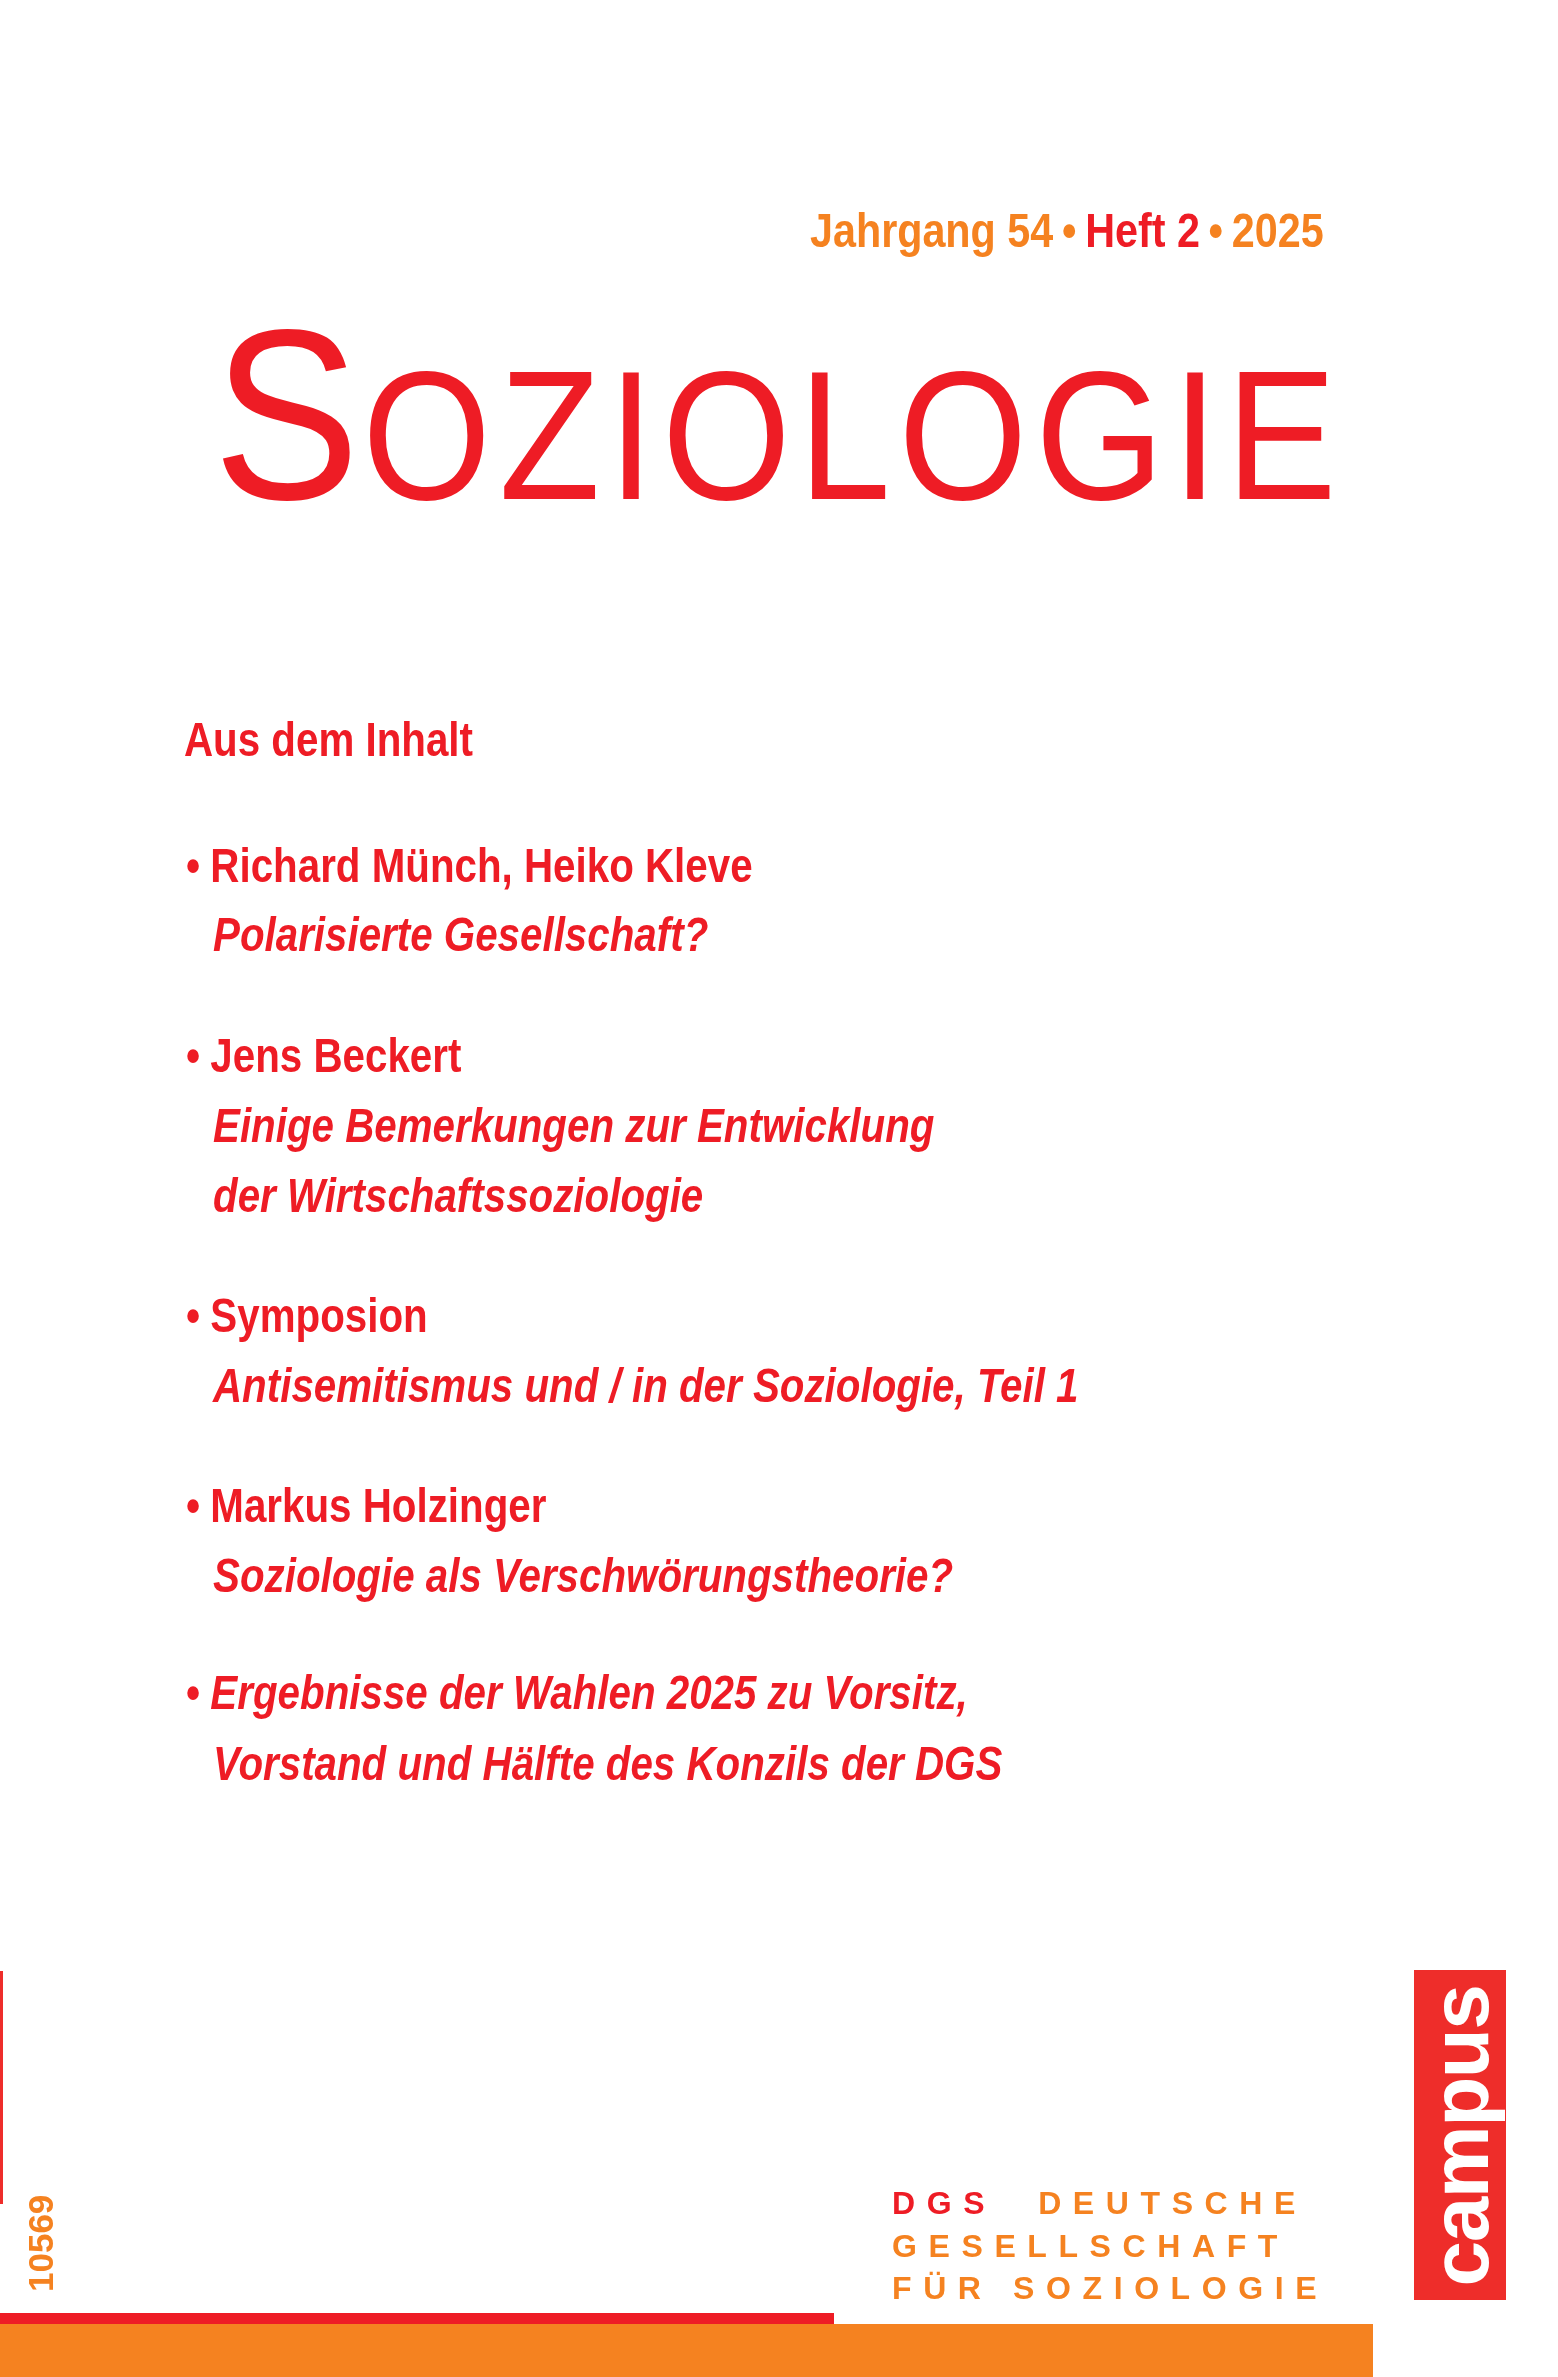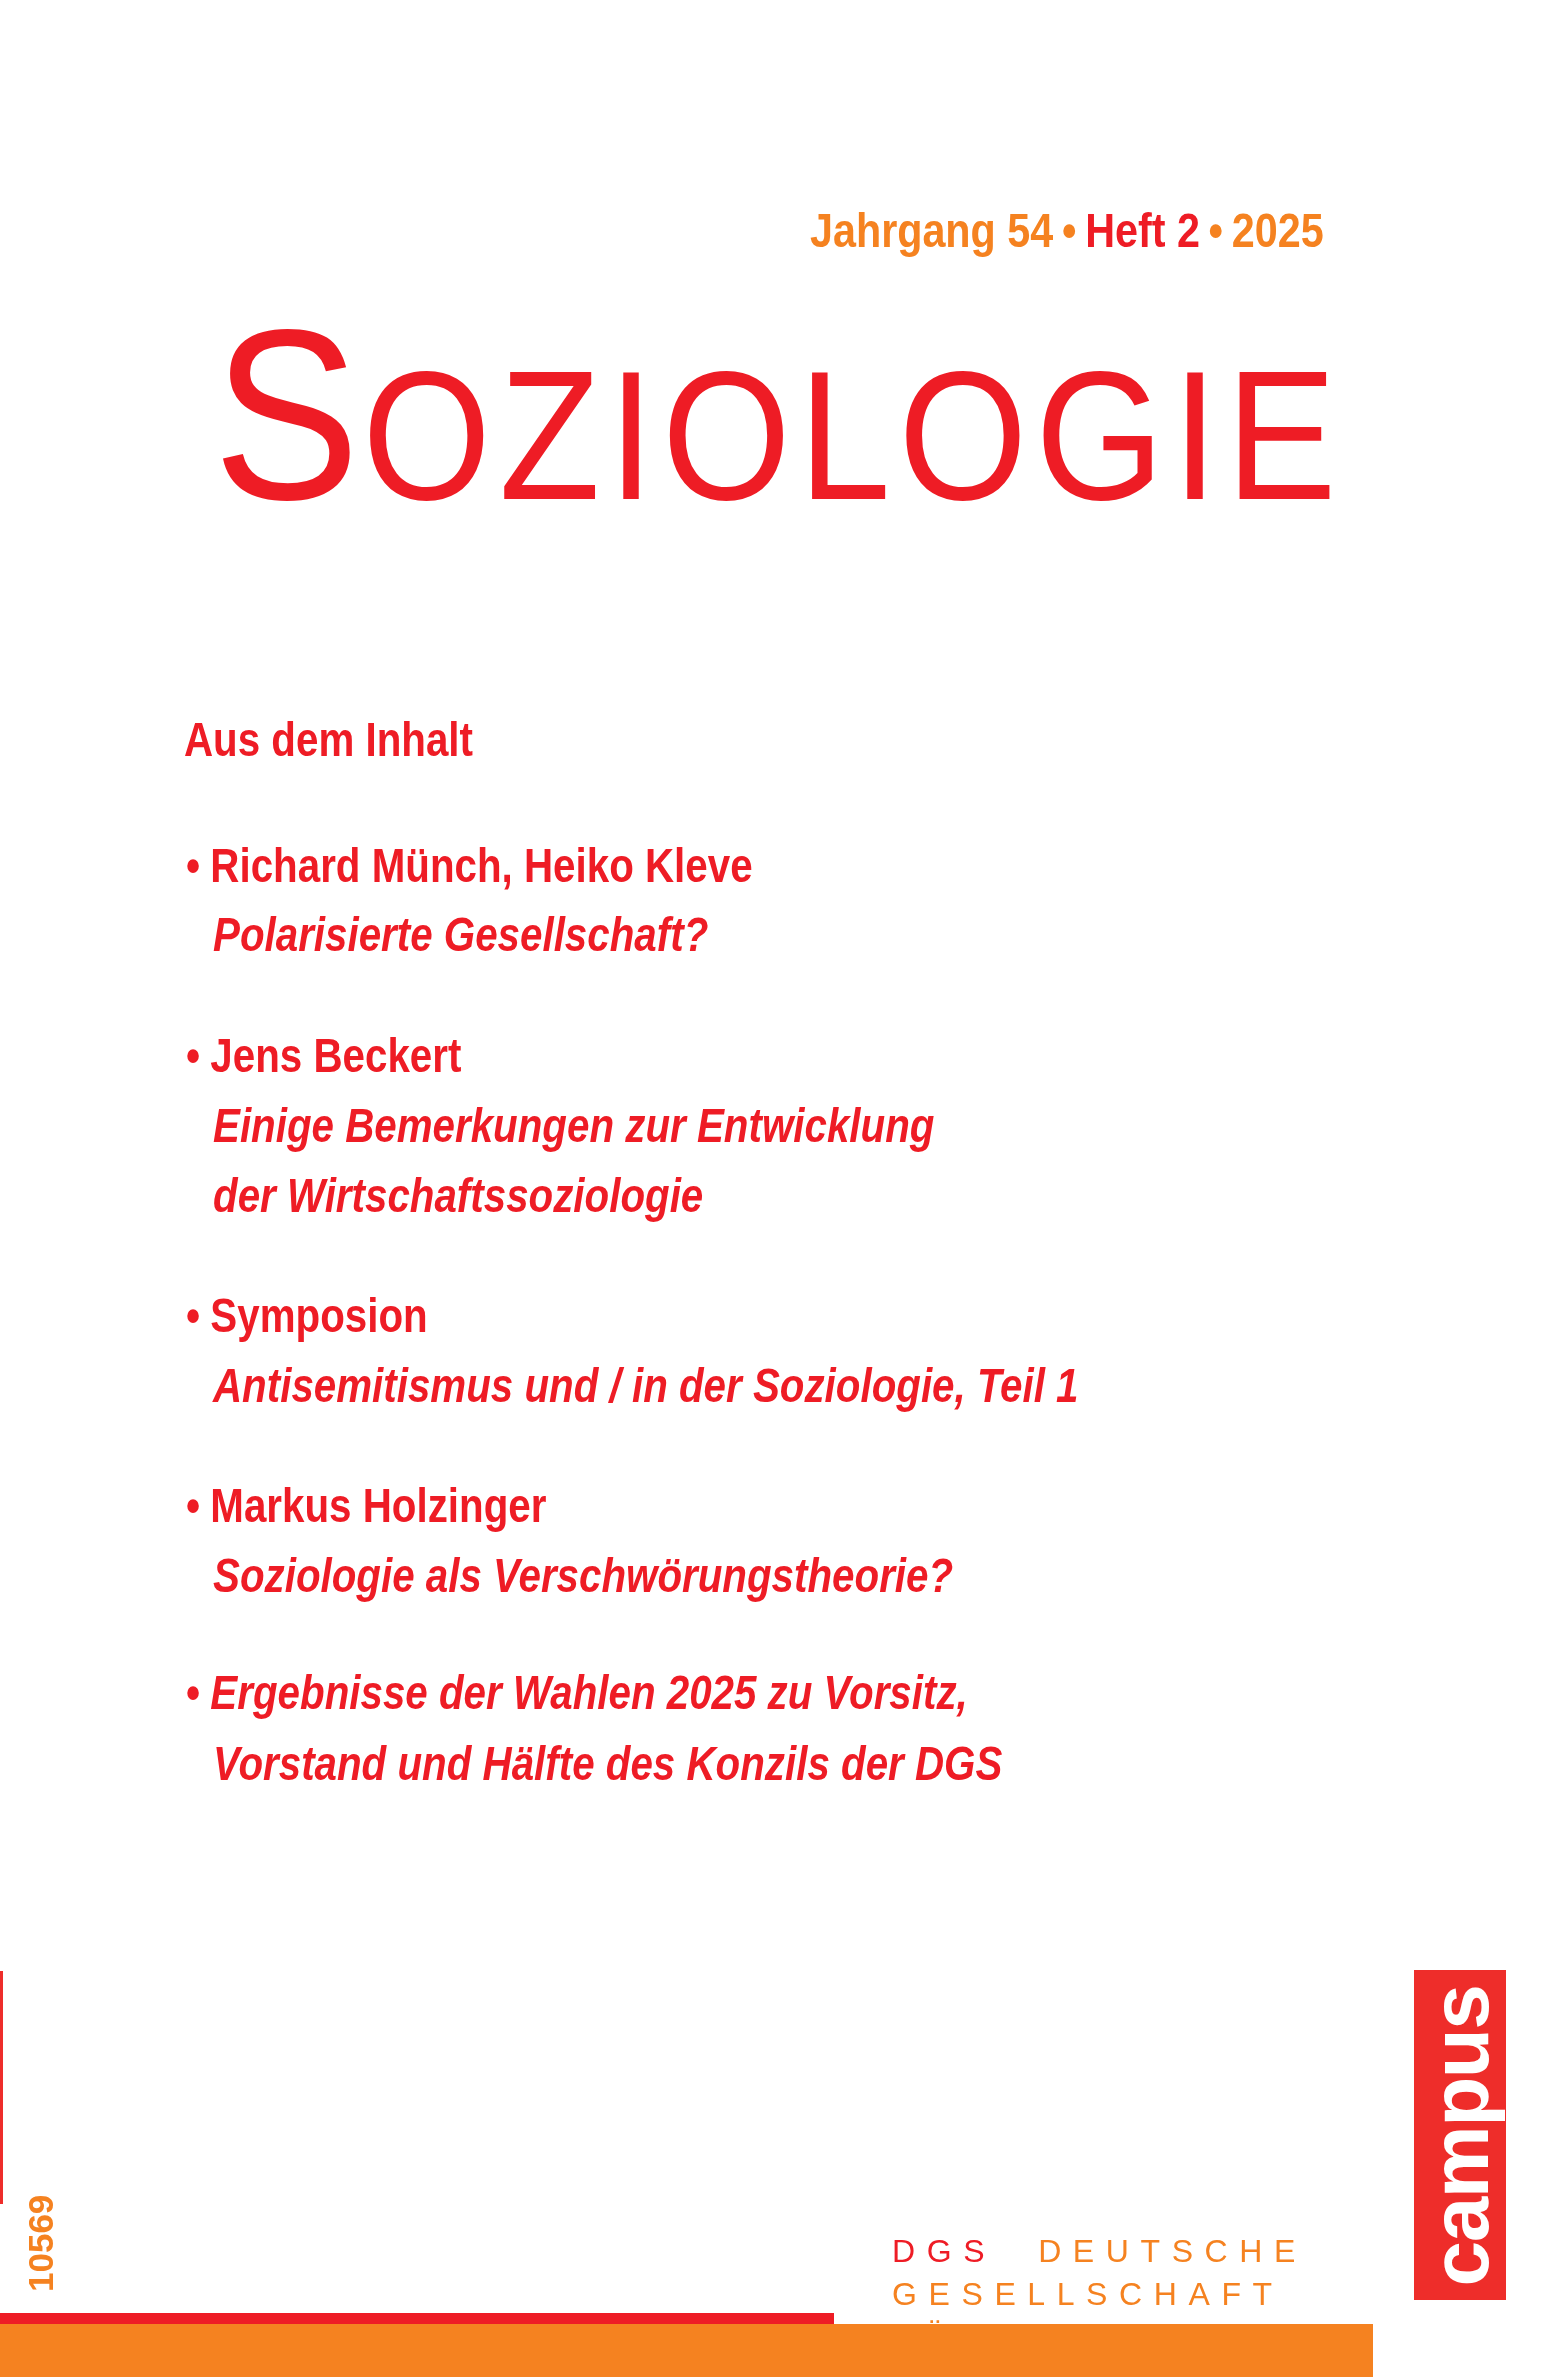--- a/index.html
+++ b/index.html
@@ -48,22 +48,22 @@
   #issn-num {
     left: 25px; top: 2292px; width: 92px; height: 32px;
     transform-origin: left top; transform: rotate(-90deg);
     font-size: 35px; font-weight: bold; line-height: 32px; color: #f58220;
     white-space: nowrap;
   }
 
   
   .dgs-line {
     position: absolute; left: 892px; white-space: nowrap;
-    font-size: 32px; font-weight: normal; line-height: 42px; height: 42px;
-    letter-spacing: 11.6px; color: #f58220; margin-top: 48px;
+    font-size: 32px; font-weight: bold; line-height: 42px; height: 42px;
+    letter-spacing: 11.6px; color: #f58220;
   }
   .dgs-abbr { color: #ee1c25; margin-right: 42px; }
 
   
   #campus-box {
     left: 1414px; top: 1970px; width: 92px; height: 330px; background: #ee2d2a;
   }
   #campus-text {
     position: absolute; left: 4.4px; top: 326px; width: 320px; height: 84px;
     transform-origin: left top; transform: rotate(-90deg);

